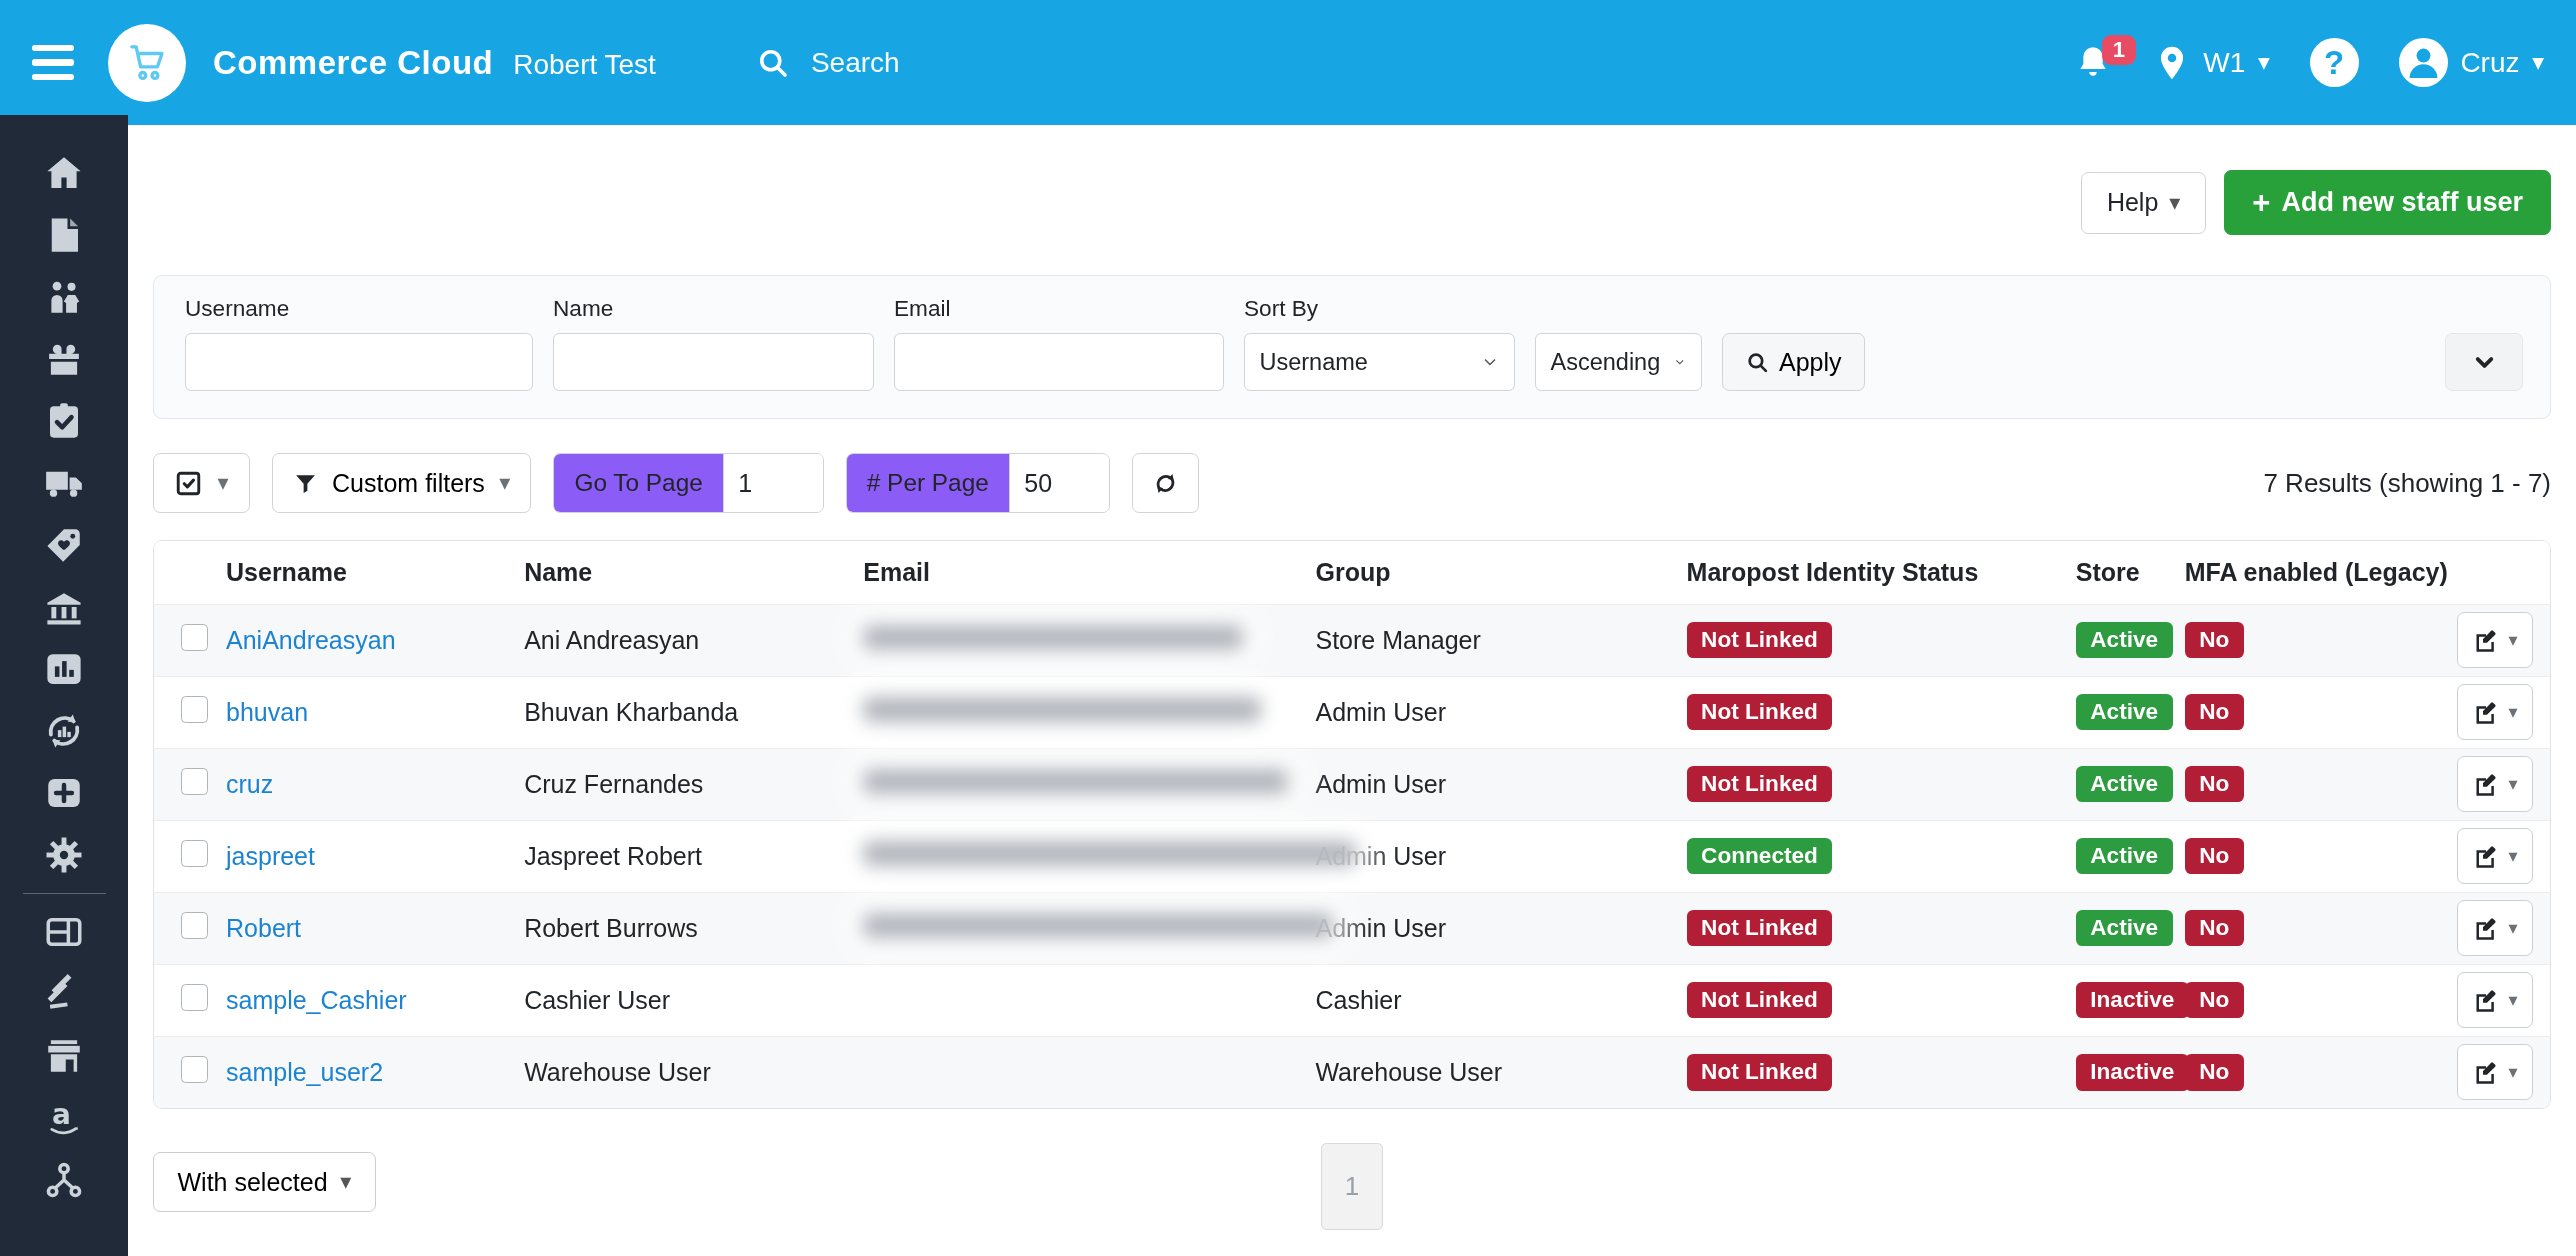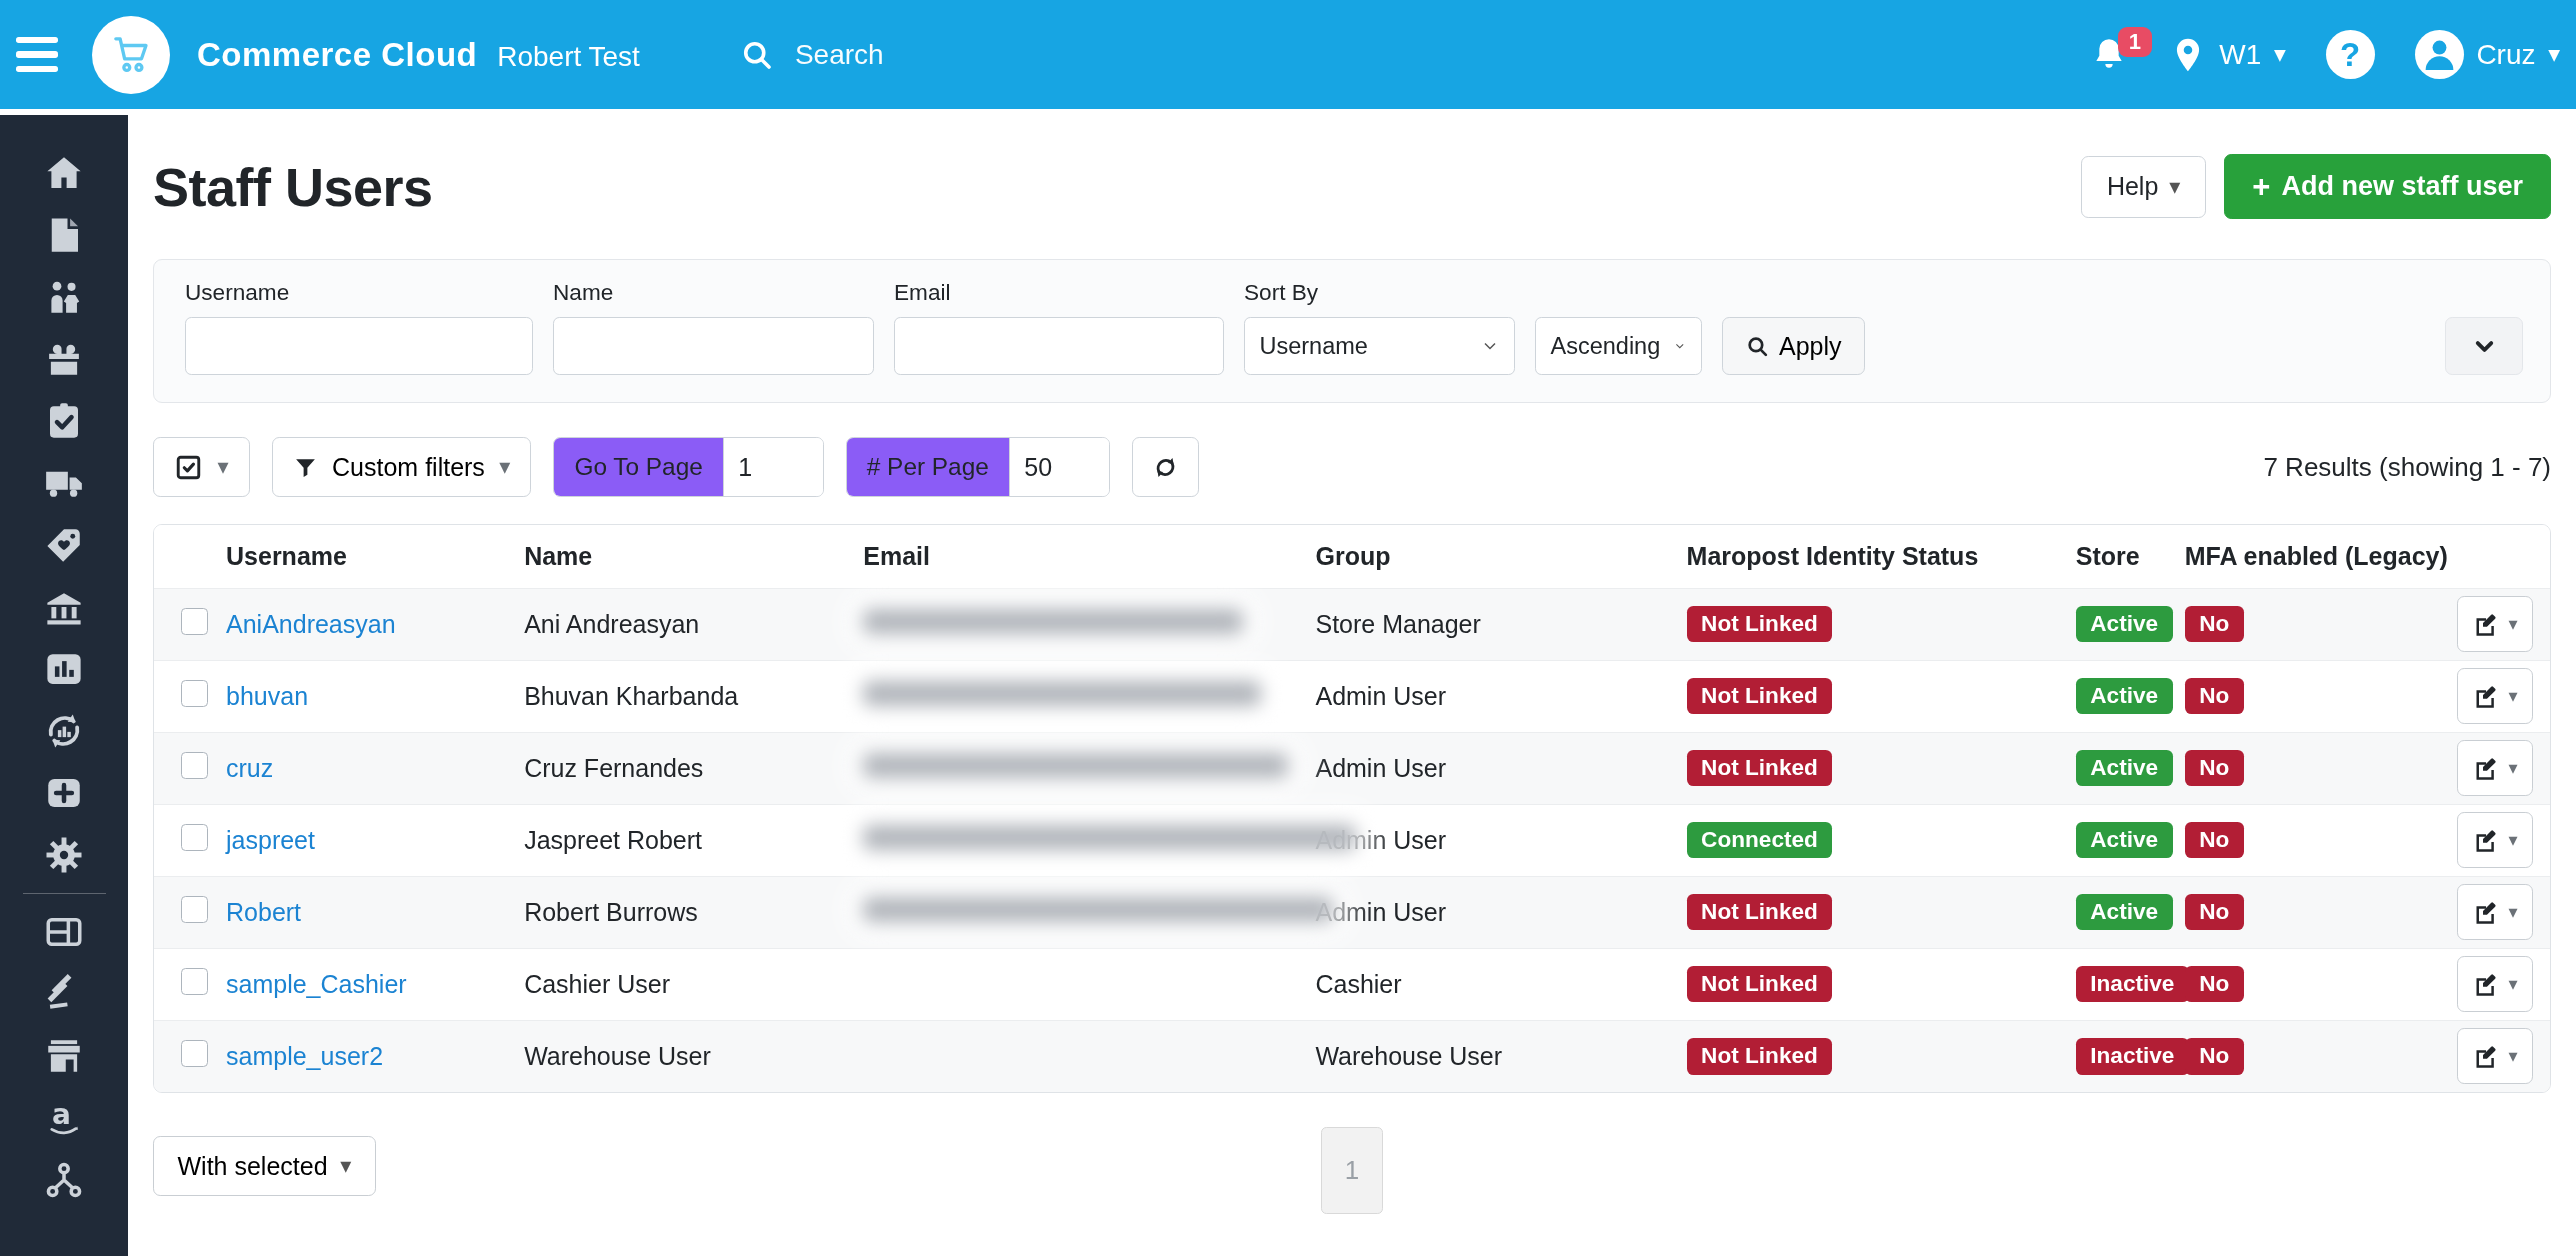--- a/index.html
+++ b/index.html
@@ -7,21 +7,21 @@
     --badge-green:#2d9b3f; --badge-red:#b21e35; --link-blue:#1b83d2;
     --notification-red:#e84c64;
     --border:#ced4da; --border-lite:#e3e6ea; --text:#212529;
   }
   *{box-sizing:border-box;margin:0;padding:0}
   html,body{width:2576px;height:1256px;overflow:hidden}
   body{font-family:"Liberation Sans","DejaVu Sans",sans-serif;color:var(--text);background:#fff}
   .app{width:2576px;height:1256px;position:relative}
 
   
-  .navbar{height:109px;background:var(--navbar);display:flex;align-items:center;padding:0 16px;color:#fff}
+  .navbar{height:125px;background:var(--navbar);display:flex;align-items:center;padding:0 32px;color:#fff}
   .hamburger{background:none;border:none;cursor:pointer;display:flex;flex-direction:column;gap:8.1px;margin-right:34px}
   .hamburger span{display:block;width:42px;height:6.3px;background:#fff;border-radius:2.7px}
   .logo-circle{width:78px;height:78px;border-radius:50%;background:#fff;display:flex;align-items:center;justify-content:center;margin-right:27px}
   .brand{display:flex;align-items:baseline;gap:20px;white-space:nowrap}
   .brand-name{font-size:33px;font-weight:700;letter-spacing:0.5px}
   .workspace{font-size:28px;font-weight:400}
   .nav-search{display:flex;align-items:center;gap:20px;margin-left:99px;flex:0 1 auto}
   .nav-search input{background:transparent;border:none;outline:none;color:#0f172a;font-size:28px;width:507px;font-family:inherit}
   .nav-search input::placeholder{color:#fff;opacity:.97}
   .nav-right{margin-left:auto;display:flex;align-items:center;gap:40px}
@@ -322,21 +322,20 @@
             <circle cx="18.5" cy="18.5" r="2.4"></circle>
             <path d="M12 8v4M12 12l-5 4.6M12 12l5 4.6"></path>
           </svg>
         </span>
       </div>
   </aside>
 
   <main class="main">
 
     <div class="title-row">
-      <h1>Staff Users</h1>
       <div class="title-actions">
         <button class="btn btn-outline">
           <span>Help</span>
           <span class="caret-dark">▾</span>
         </button>
         <button class="btn btn-green">
           <span style="font-size:31px;font-weight:700;line-height:0">+</span>
           <span>Add new staff user</span>
         </button>
       </div>

